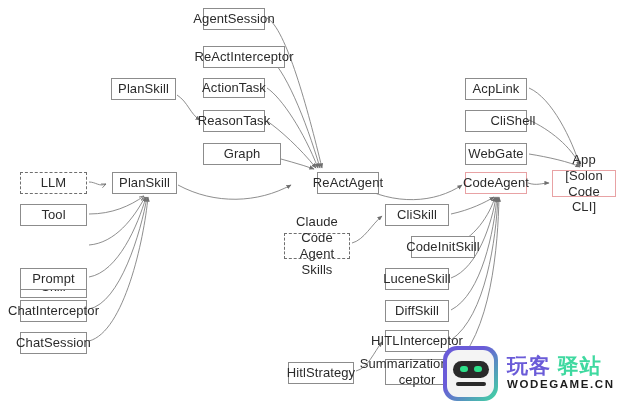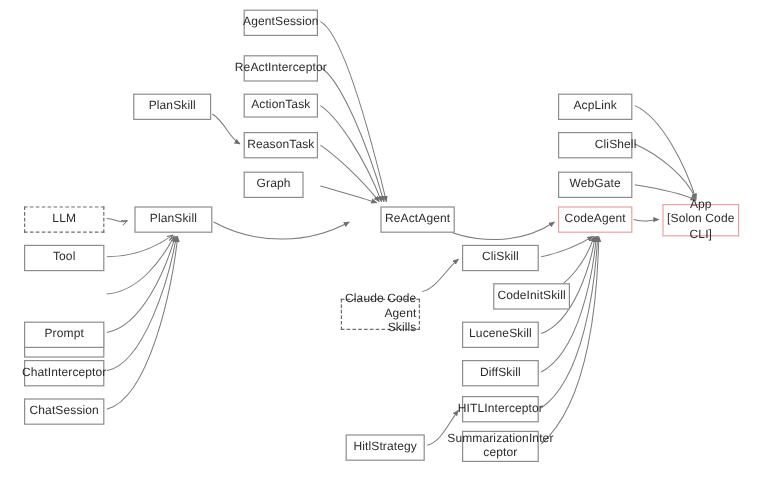--- a/index.html
+++ b/index.html
@@ -23,35 +23,34 @@
     width: 643px;
     height: 404px;
     pointer-events: none;
   }
   .node {
     position: absolute;
     box-sizing: border-box;
     background: #ffffff;
     border: 1px solid #8c8c8c;
     color: #2b2b2b;
-    font-size: 10px;
+    font-size: 13px;
     line-height: 1.22;
     display: flex;
     align-items: center;
     justify-content: center;
     text-align: center;
     letter-spacing: 0.1px;
     white-space: pre-line;
     padding: 1px 2px;
     z-index: 2;
   }
   .node.dashed {
     border-style: dashed;
     border-color: #6f6f6f;
-    text-align: right;
   }
   .node.accent {
     border-color: #e8a2a4;
   }
   
   #watermark {
     position: absolute;
     left: 443px;
     top: 344px;
     width: 196px;
@@ -165,45 +164,63 @@
         <path d="M 451,278 C 478,268 492,222 496,197" marker-end="url(#mk-arrow)"></path>
         <path d="M 451,310 C 482,294 494,230 497,197" marker-end="url(#mk-arrow)"></path>
         <path d="M 451,340 C 486,316 496,238 498,197" marker-end="url(#mk-arrow)"></path>
         <path d="M 451,370 C 492,334 498,244 499,197" marker-end="url(#mk-arrow)"></path>
         <path d="M 356,371 C 368,368 374,352 382,342" marker-end="url(#mk-arrow)"></path>
       </g>
   </svg>
 
   <div id="node-layer">
       <div class="node" style="left: 203px; top: 8px; width: 62px; height: 22px;"><span>AgentSession</span></div>
-      <div class="node" style="left: 203px; top: 46px; width: 62px; height: 22px;"><span>ReActInterceptor</span></div>
+      <div class="node" style="left: 203px; top: 46px; width: 82px; height: 22px;"><span>ReActInterceptor</span></div>
       <div class="node" style="left: 111px; top: 78px; width: 65px; height: 22px;"><span>PlanSkill</span></div>
       <div class="node" style="left: 203px; top: 78px; width: 62px; height: 20px;"><span>ActionTask</span></div>
       <div class="node" style="left: 203px; top: 110px; width: 62px; height: 22px;"><span>ReasonTask</span></div>
-      <div class="node" style="left: 203px; top: 143px; width: 50px; height: 22px;"><span>Graph</span></div>
+      <div class="node" style="left: 203px; top: 143px; width: 78px; height: 22px;"><span>Graph</span></div>
       <div class="node" style="left: 465px; top: 78px; width: 62px; height: 22px;"><span>AcpLink</span></div>
       <div class="node" style="left: 465px; top: 110px; width: 62px; height: 22px; padding-left: 36px;"><span>CliShell</span></div>
       <div class="node" style="left: 465px; top: 143px; width: 62px; height: 22px;"><span>WebGate</span></div>
       <div class="node dashed" style="left: 20px; top: 172px; width: 67px; height: 22px;"><span>LLM</span></div>
       <div class="node" style="left: 112px; top: 172px; width: 65px; height: 22px;"><span>PlanSkill</span></div>
       <div class="node" style="left: 293px; top: 172px; width: 62px; height: 22px; margin-left: 24px;"><span>ReActAgent</span></div>
       <div class="node accent" style="left: 465px; top: 172px; width: 62px; height: 22px;"><span>CodeAgent</span></div>
       <div class="node accent" style="left: 552px; top: 170px; width: 64px; height: 27px;"><span>App
 [Solon Code CLI]</span></div>
       <div class="node" style="left: 20px; top: 204px; width: 67px; height: 22px;"><span>Tool</span></div>
       <div class="node" style="left: 385px; top: 204px; width: 64px; height: 22px;"><span>CliSkill</span></div>
       <div class="node" style="left: 20px; top: 236px; width: 67px; height: 22px; margin-top: 40px;"><span>Skill</span></div>
-      <div class="node dashed" style="left: 284px; top: 249px; width: 66px; height: 26px;"><span>Claude Code Agent
+      <div class="node dashed" style="left: 284px; top: 233px; width: 66px; height: 26px;"><span>Claude Code Agent
 Skills</span></div>
       <div class="node" style="left: 385px; top: 236px; width: 64px; height: 22px; margin-left: 26px;"><span>CodeInitSkill</span></div>
       <div class="node" style="left: 20px; top: 268px; width: 67px; height: 22px;"><span>Prompt</span></div>
       <div class="node" style="left: 385px; top: 268px; width: 64px; height: 22px;"><span>LuceneSkill</span></div>
       <div class="node" style="left: 20px; top: 300px; width: 67px; height: 22px;"><span>ChatInterceptor</span></div>
       <div class="node" style="left: 385px; top: 300px; width: 64px; height: 22px;"><span>DiffSkill</span></div>
       <div class="node" style="left: 20px; top: 332px; width: 67px; height: 22px;"><span>ChatSession</span></div>
       <div class="node" style="left: 385px; top: 330px; width: 64px; height: 22px;"><span>HITLInterceptor</span></div>
       <div class="node" style="left: 288px; top: 362px; width: 66px; height: 22px;"><span>HitlStrategy</span></div>
       <div class="node" style="left: 385px; top: 359px; width: 64px; height: 26px;"><span>SummarizationInter
 ceptor</span></div>
     </div>
 
+  <div id="watermark">
+    <div id="wm-logo">
+      <div id="wm-logo-inner">
+        <div id="wm-face">
+          <span class="wm-eye"></span>
+          <span class="wm-eye"></span>
+        </div>
+        <div id="wm-mouth"></div>
+      </div>
+    </div>
+    <div id="wm-text">
+      <div id="wm-cn">
+        <span class="a">玩客</span>
+        <span class="b">驿站</span>
+      </div>
+      <div id="wm-en">WODEGAME.CN</div>
+    </div>
+  </div>
 
 </div>
 
 </body></html>

